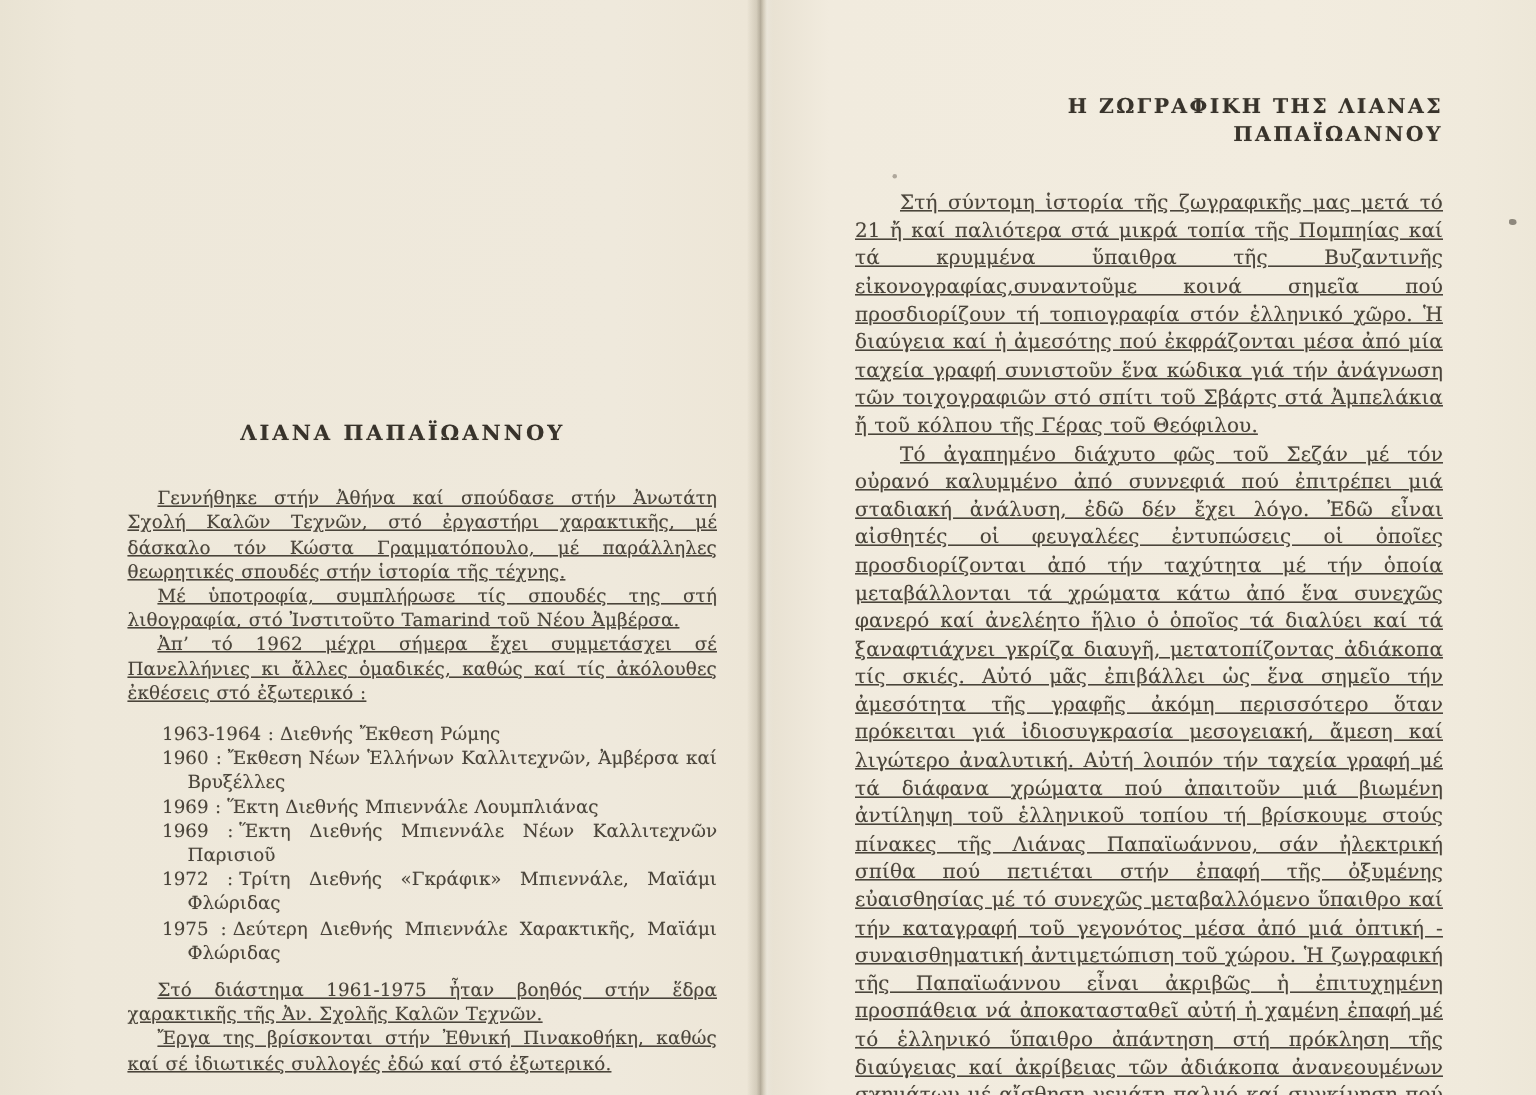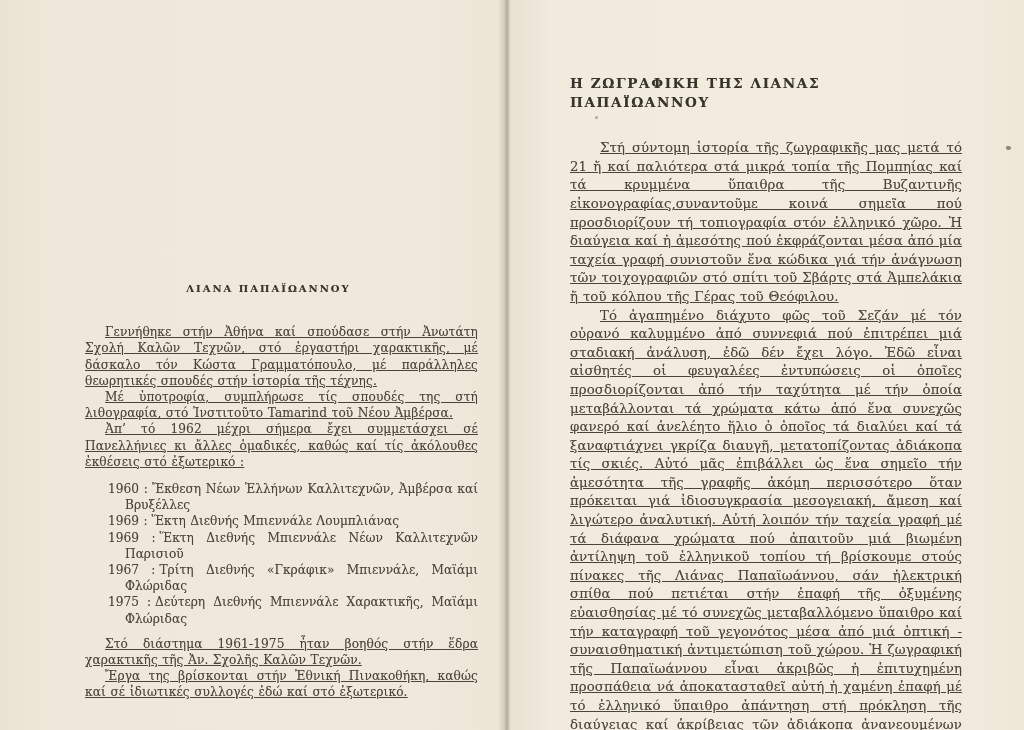--- a/index.html
+++ b/index.html
@@ -22,38 +22,38 @@
       rgba(255,255,255,0.25) 74%, rgba(150,140,120,0) 100%);
   }
   .page { position: absolute; color: #4a443a; }
   .page p { margin: 0; text-align: justify; word-spacing: 0.5px; letter-spacing: 0.1px;
             text-shadow: 0 0 0.5px rgba(74,68,58,0.35); text-decoration: underline; }
 
   
   .page.left { left: 85px; top: 281px; width: 393px;
                font-size: 12.2px; line-height: 16.2px; }
   .page.left .heading {
-    margin: 0 26px 27px 0; font-size: 10px; font-weight: bold;
+    margin: 0 26px 27px 0; font-size: 14px; font-weight: bold;
     letter-spacing: 2px; text-align: center; color: #38332b;
     text-shadow: 0 0 0.5px rgba(56,51,43,0.4);
   }
   .page.left p { text-indent: 20px; }
   .exhibitions { list-style: none; margin: 11px 0 9px 0; padding: 0; }
   .exhibitions li {
     padding-left: 40px; text-indent: -17px; text-align: justify;
     word-spacing: 0.5px; text-shadow: 0 0 0.5px rgba(74,68,58,0.35);
   }
   .ex-text { margin-left: 4px; }
 
   
   .page.right { left: 570px; top: 58px; width: 392px;
                 font-size: 13.3px; line-height: 18.6px; }
   .page.right .title {
-    margin: 16px 0 28px 0; font-size: 13.6px; font-weight: bold;
-    letter-spacing: 1.6px; text-align: left; color: #38332b;
+    margin: 4px 0 28px 0; font-size: 13.6px; font-weight: bold;
+    letter-spacing: 1.6px; text-align: right; color: #38332b;
     text-shadow: 0 0 0.5px rgba(56,51,43,0.4);
   }
   .page.right p { text-indent: 30px; }
 
   
   .speck { position: absolute; border-radius: 50%; }
   .speck-a { left: 595px; top: 116px; width: 3px; height: 3px; background: rgba(120,112,100,0.55); }
   .speck-b { left: 1006px; top: 146px; width: 5px; height: 4px; background: rgba(110,104,94,0.75); border-radius: 40% 60% 50% 50%; }
 </style>
 </head>
@@ -62,24 +62,25 @@
 <div class="scan">
   <div class="gutter"></div>
 
   <section class="page left">
     <h2 class="heading">ΛΙΑΝΑ ΠΑΠΑΪΩΑΝΝΟΥ</h2>
     <p>Γεννήθηκε στήν Ἀθήνα καί σπούδασε στήν Ἀνωτάτη Σχολή Καλῶν Τεχνῶν, στό ἐργαστήρι χαρακτικῆς, μέ δάσκαλο τόν Κώστα Γραμματόπουλο, μέ παράλληλες θεωρητικές σπουδές στήν ἱστορία τῆς τέχνης.</p>
     <p>Μέ ὑποτροφία, συμπλήρωσε τίς σπουδές της στή λιθογραφία, στό Ἰνστιτοῦτο Tamarind τοῦ Νέου Ἀμβέρσα.</p>
     <p>Ἀπ’ τό 1962 μέχρι σήμερα ἔχει συμμετάσχει σέ Πανελλήνιες κι ἄλλες ὁμαδικές, καθώς καί τίς ἀκόλουθες ἐκθέσεις στό ἐξωτερικό :</p>
 
     <ul class="exhibitions">
+      <li><span class="ex-year">1963-1964 :</span><span class="ex-text">Διεθνής Ἔκθεση Ρώμης</span></li>
       <li><span class="ex-year">1960 :</span><span class="ex-text">Ἔκθεση Νέων Ἑλλήνων Καλλιτεχνῶν, Ἀμβέρσα καί Βρυξέλλες</span></li>
       <li><span class="ex-year">1969 :</span><span class="ex-text">Ἕκτη Διεθνής Μπιεννάλε Λουμπλιάνας</span></li>
       <li><span class="ex-year">1969 :</span><span class="ex-text">Ἕκτη Διεθνής Μπιεννάλε Νέων Καλλιτεχνῶν Παρισιοῦ</span></li>
-      <li><span class="ex-year">1967 :</span><span class="ex-text">Τρίτη Διεθνής «Γκράφικ» Μπιεννάλε, Μαϊάμι Φλώριδας</span></li>
+      <li><span class="ex-year">1972 :</span><span class="ex-text">Τρίτη Διεθνής «Γκράφικ» Μπιεννάλε, Μαϊάμι Φλώριδας</span></li>
       <li><span class="ex-year">1975 :</span><span class="ex-text">Δεύτερη Διεθνής Μπιεννάλε Χαρακτικῆς, Μαϊάμι Φλώριδας</span></li>
     </ul>
 
     <p>Στό διάστημα 1961-1975 ἦταν βοηθός στήν ἕδρα χαρακτικῆς τῆς Ἀν. Σχολῆς Καλῶν Τεχνῶν.</p>
     <p>Ἔργα της βρίσκονται στήν Ἐθνική Πινακοθήκη, καθώς καί σέ ἰδιωτικές συλλογές ἐδώ καί στό ἐξωτερικό.</p>
   </section>
 
   <section class="page right">
     <h1 class="title">Η ΖΩΓΡΑΦΙΚΗ ΤΗΣ ΛΙΑΝΑΣ ΠΑΠΑΪΩΑΝΝΟΥ</h1>
     <p>Στή σύντομη ἱστορία τῆς ζωγραφικῆς μας μετά τό 21 ἤ καί παλιότερα στά μικρά τοπία τῆς Πομπηίας καί τά κρυμμένα ὕπαιθρα τῆς Βυζαντινῆς εἰκονογραφίας,συναντοῦμε κοινά σημεῖα πού προσδιορίζουν τή τοπιογραφία στόν ἑλληνικό χῶρο. Ἡ διαύγεια καί ἡ ἀμεσότης πού ἐκφράζονται μέσα ἀπό μία ταχεία γραφή συνιστοῦν ἕνα κώδικα γιά τήν ἀνάγνωση τῶν τοιχογραφιῶν στό σπίτι τοῦ Σβάρτς στά Ἀμπελάκια ἤ τοῦ κόλπου τῆς Γέρας τοῦ Θεόφιλου.</p>

